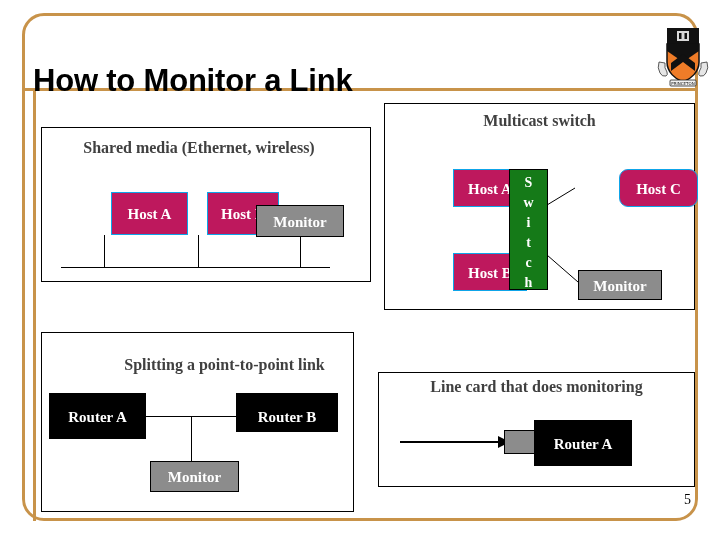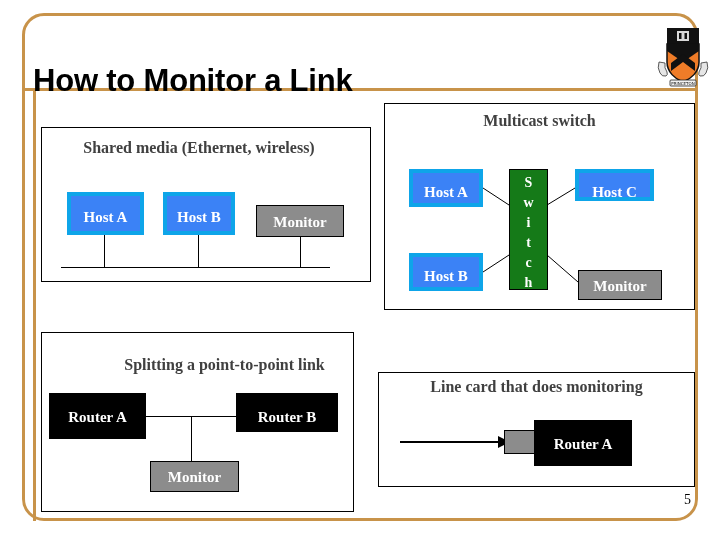--- a/index.html
+++ b/index.html
@@ -43,21 +43,21 @@
     position:absolute;font-family:"Liberation Serif",serif;font-weight:bold;
     color:#404040;white-space:nowrap;text-align:center;
   }
 
   
   .node{
     position:absolute;box-sizing:border-box;
     font-family:"Liberation Serif",serif;font-weight:bold;
     color:#ffffff;text-align:center;white-space:nowrap;
   }
-  .node.blue {background:#3b82f6;border:4px solid #0ea5e9;}
+  .node.blue {background:#be185d;border:1px solid #0ea5e9;margin-left:44px;}
   .node.gray {background:#8c8c8c;border:1px solid #000;}
   .node.black{background:#000000;border:1px solid #000;}
   .node.green{background:#157a18;border:1px solid #000;}
 
   
   .ln{position:absolute;background:#000;}
   .vln{width:1px;}
   .hln{height:1px;}
   svg.conn{position:absolute;left:0;top:0;overflow:visible;pointer-events:none;}
 
@@ -112,21 +112,21 @@
 
   <svg class="conn" width="720" height="540">
     <line x1="483" y1="188" x2="509" y2="205" stroke="#000" stroke-width="1"></line>
     <line x1="483" y1="272" x2="509" y2="255" stroke="#000" stroke-width="1"></line>
     <line x1="547" y1="205" x2="575" y2="188" stroke="#000" stroke-width="1"></line>
     <line x1="547" y1="255" x2="578" y2="282" stroke="#000" stroke-width="1"></line>
   </svg>
 
   <div class="node blue" style="left:409px;top:169px;width:74px;height:38px;font-size:15px;line-height:38px;">Host A</div>
   <div class="node blue" style="left:409px;top:253px;width:74px;height:38px;font-size:15px;line-height:38px;">Host B</div>
-  <div class="node blue" style="left:575px;top:169px;width:79px;height:32px;font-size:15px;line-height:38px;">Host C</div>
+  <div class="node blue" style="left:575px;top:169px;width:79px;height:38px;font-size:15px;line-height:38px;border-radius:9px;">Host C</div>
 
   <div class="node green" id="switch-box" style="left:509px;top:169px;width:39px;height:121px;font-size:14px;line-height:20px;padding-top:3px;">
     <span>S</span><br>
     <span>w</span><br>
     <span>i</span><br>
     <span>t</span><br>
     <span>c</span><br>
     <span>h</span>
   </div>
 

